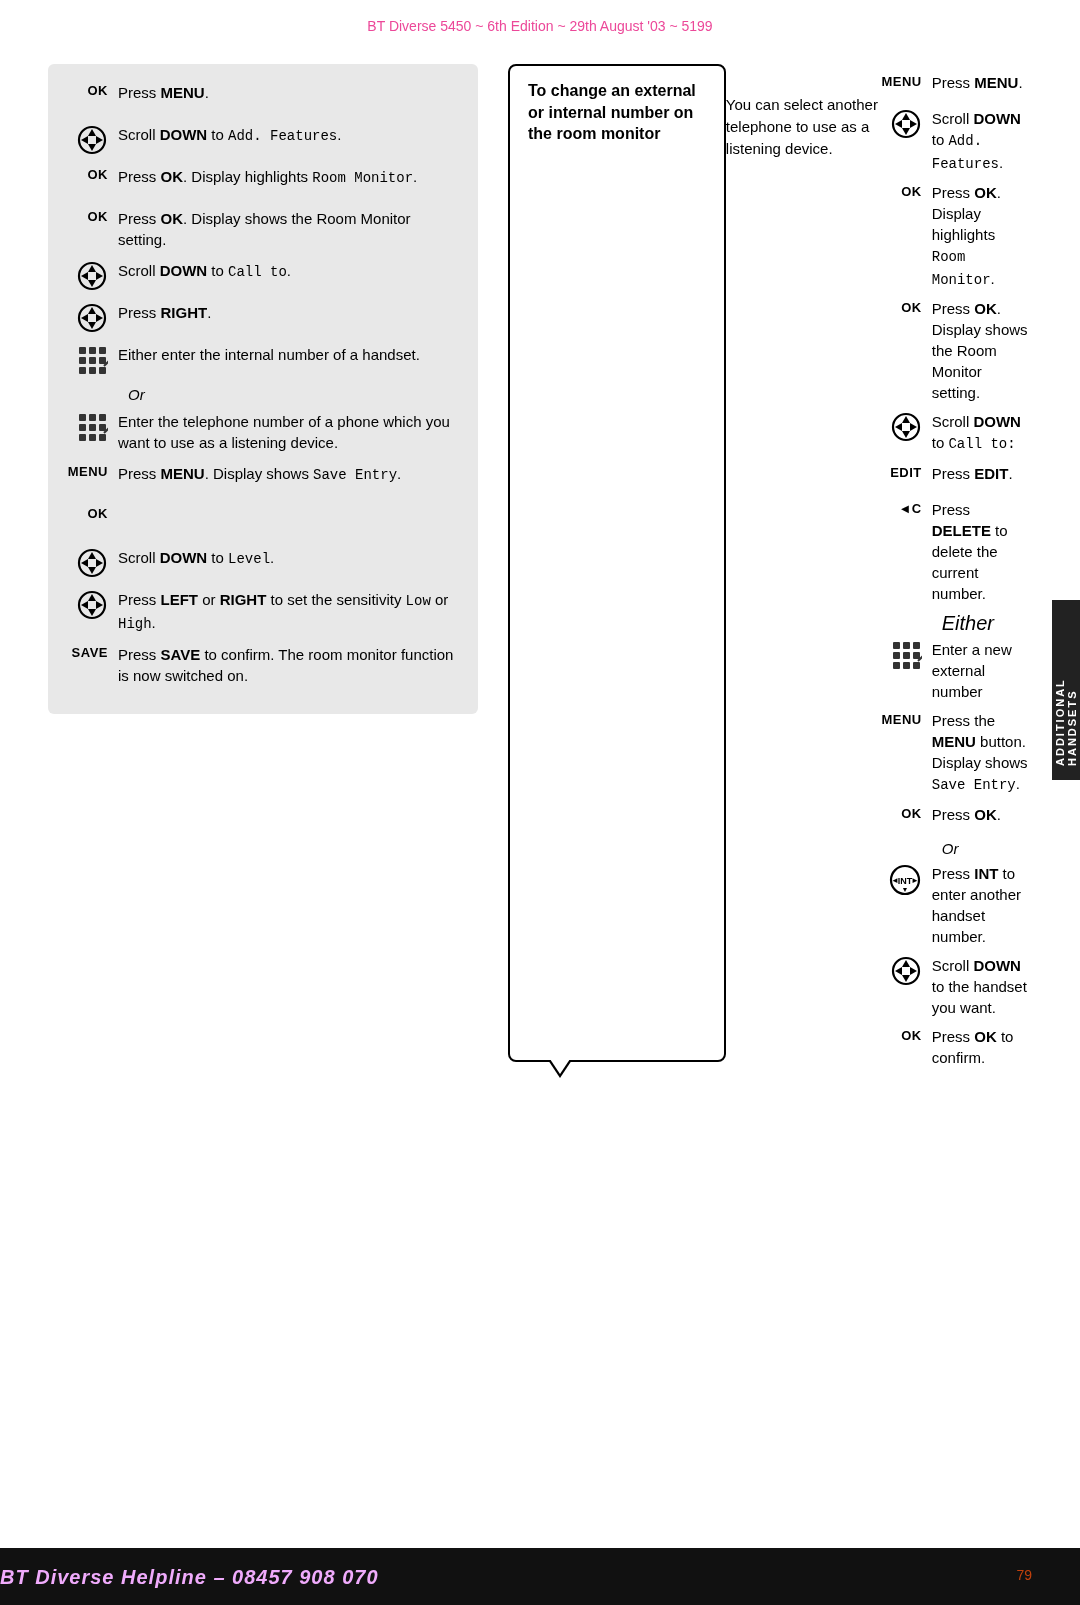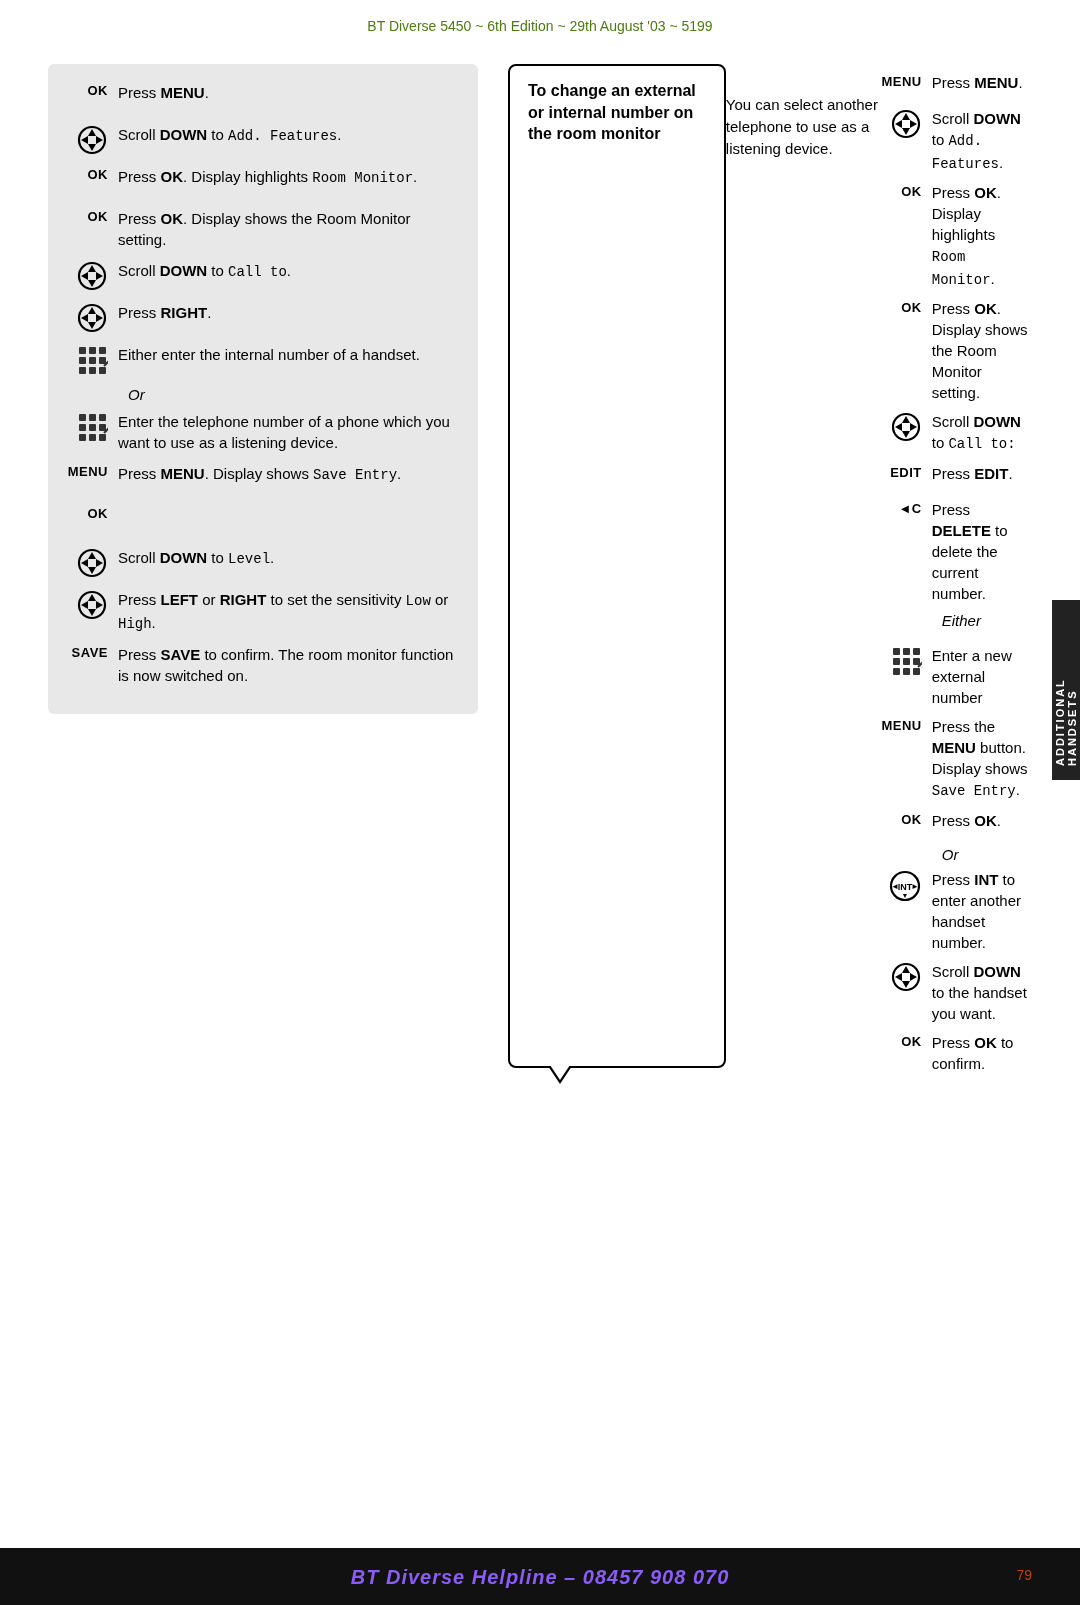--- a/index.html
+++ b/index.html
@@ -9,21 +9,21 @@
       background: #fff;
       font-family: Arial, Helvetica, sans-serif;
       font-size: 15px;
       color: #000;
       position: relative;
     }
     .page-header {
       text-align: center;
       padding: 18px 0 10px 0;
       font-size: 14px;
-      color: #4d7c0f;
+      color: #ec4899;
     }
     .main-content {
       display: flex;
       flex-direction: row;
       padding: 20px 48px 20px 48px;
       gap: 30px;
       align-items: flex-start;
     }
     
     .left-column {
@@ -164,23 +164,23 @@
     }
     .right-text {
       font-size: 15px;
       line-height: 1.4;
       flex: 1;
     }
     .right-text b { font-weight: bold; }
     .either-text {
       font-style: italic;
       margin-left: 62px;
-      margin-bottom: 16px;
+      margin-bottom: 4px;
       margin-top: 4px;
-      font-size: 15px;
+      font-size: 20px;
     }
     .or-text-right {
       font-style: italic;
       margin-left: 62px;
       margin-bottom: 6px;
       margin-top: 4px;
       font-size: 15px;
     }
     
     .side-tab {
@@ -203,22 +203,22 @@
       align-items: center;
       justify-content: center;
     }
     
     .page-footer {
       position: absolute;
       bottom: 0;
       left: 0;
       right: 0;
       background: #111;
-      color: #8b5cf6;
-      text-align: center;
+      color: #f0abfc;
+      text-align: left;
       padding: 18px 0 16px 0;
       font-size: 20px;
       font-style: italic;
       font-weight: bold;
       letter-spacing: 1px;
     }
     .page-number {
       position: absolute;
       bottom: 22px;
       right: 48px;

